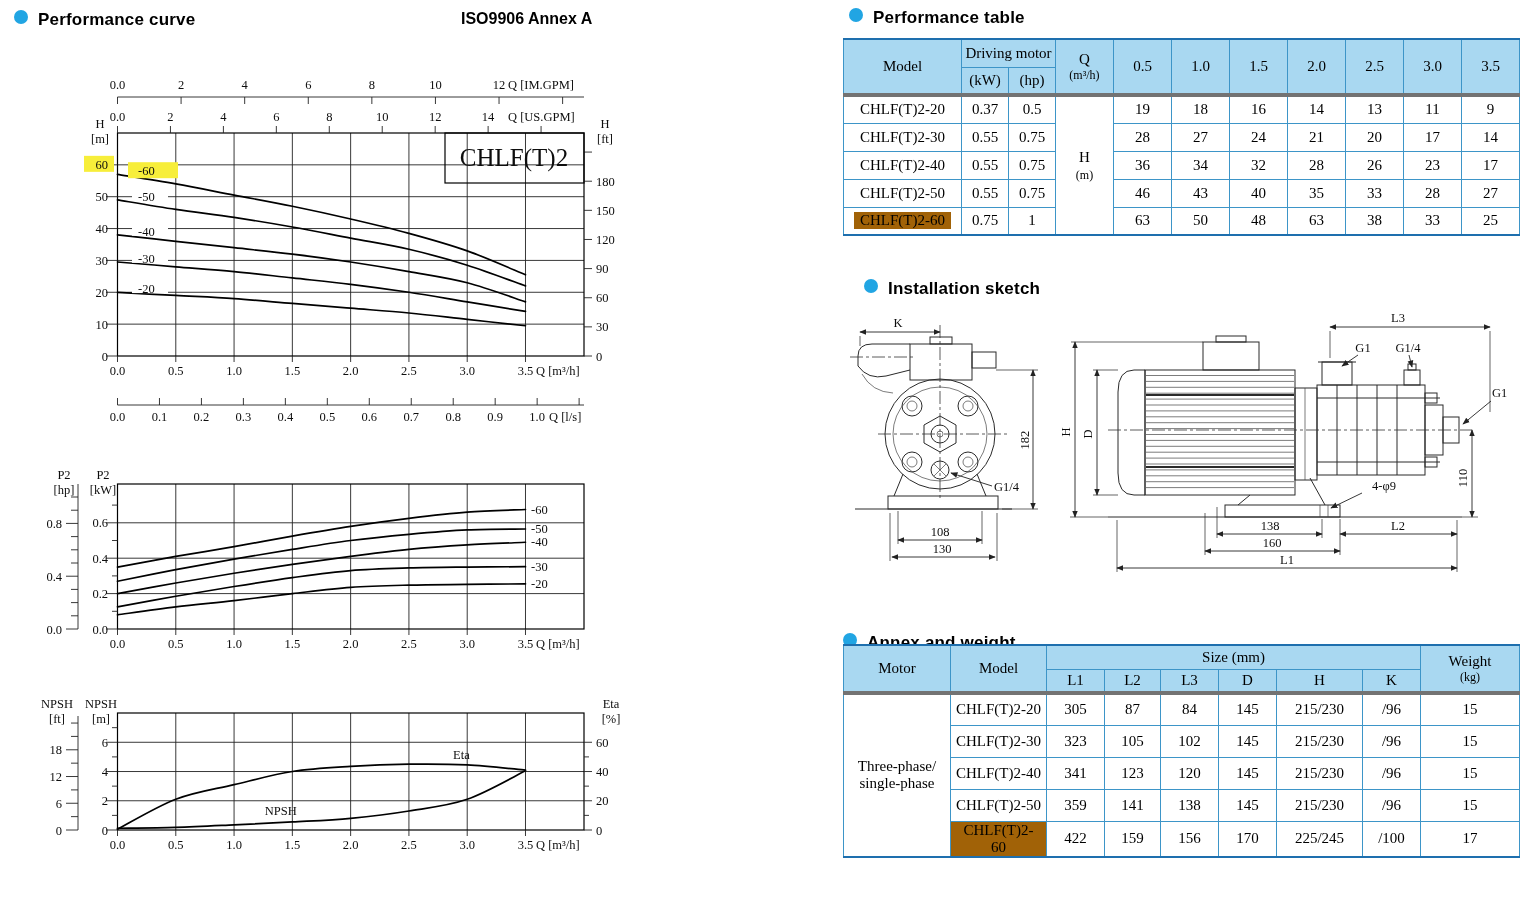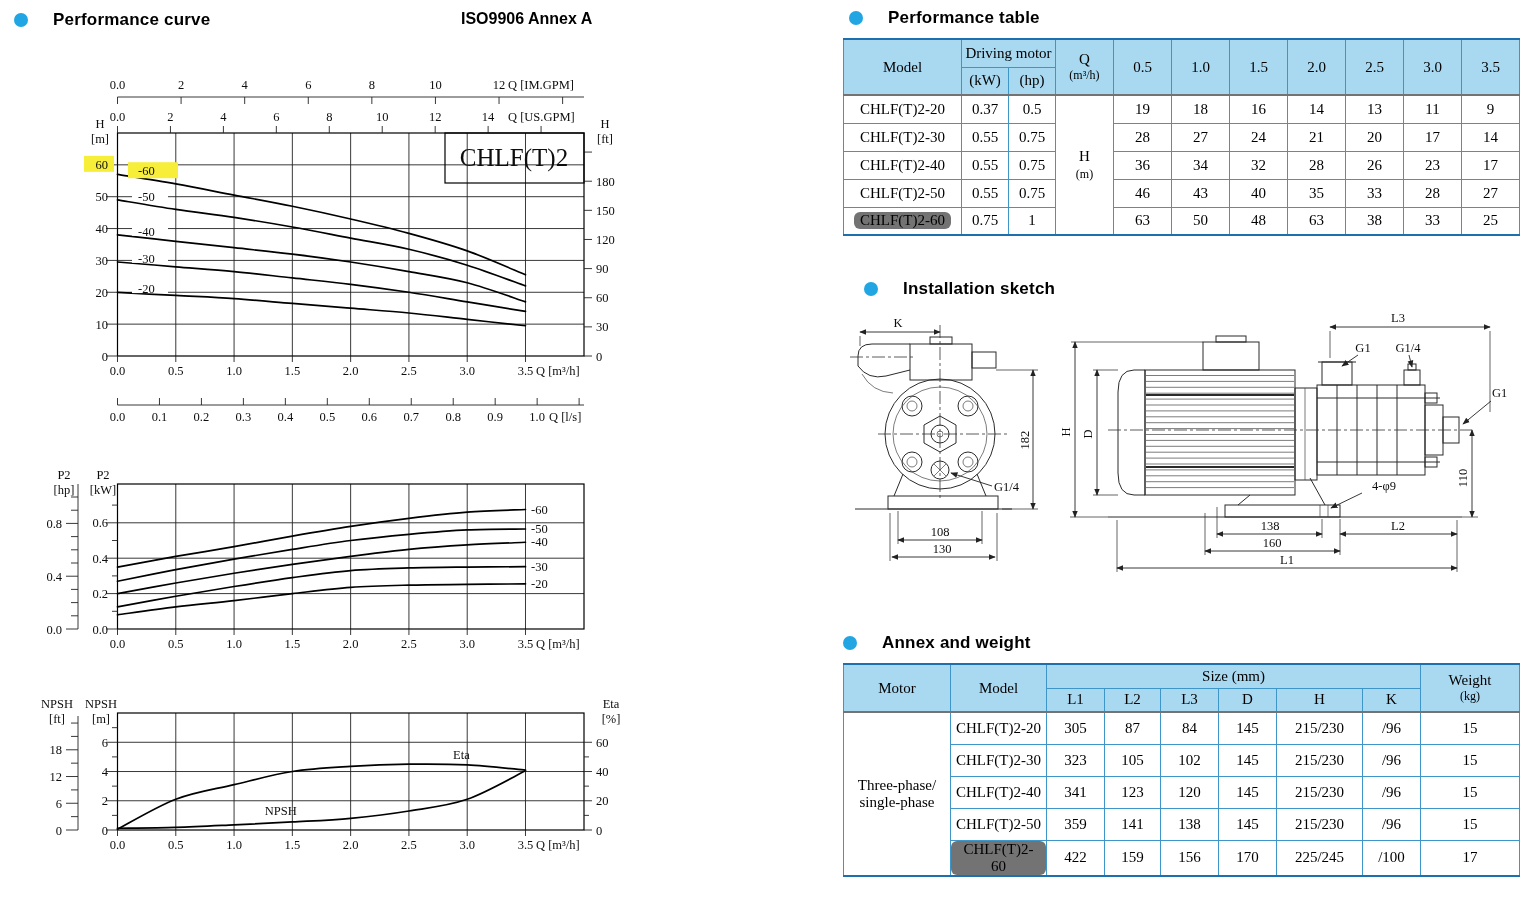--- a/index.html
+++ b/index.html
@@ -1,18 +1,18 @@
 <!DOCTYPE html>
 <html><head>
 <meta charset="utf-8">
 <style>
   html,body{margin:0;padding:0;background:#fff;}
   body{position:relative;width:1537px;height:901px;overflow:hidden;
        font-family:"Liberation Sans",sans-serif;color:#000;}
-  .sec-title{position:absolute;display:flex;align-items:center;gap:25px;
+  .sec-title{position:absolute;display:flex;align-items:flex-start;gap:10px;
              font:bold 17px "Liberation Sans",sans-serif;letter-spacing:.2px;}
   .bullet{width:14px;height:14px;border-radius:50%;background:#21a5e3;flex:0 0 auto;}
   .standard{position:absolute;font:bold 16px "Liberation Sans",sans-serif;margin-left:36px;}
   svg{position:absolute;}
   svg text{font-family:"Liberation Serif",serif;fill:#0d0d0d;}
   .t{font-size:12.5px;}
   .tt{font-size:25px;}
   .skt{font-size:12.5px;}
   .ax{stroke:#222;stroke-width:0.9;fill:none;}
   .bx{stroke:#000;stroke-width:1.2;fill:none;}
@@ -25,27 +25,27 @@
   .cl{stroke:#333;stroke-width:0.8;fill:none;stroke-dasharray:13 3 3 3;}
   .dim{stroke:#222;stroke-width:0.9;fill:none;marker-start:url(#arw);marker-end:url(#arw);}
   .ext{stroke:#222;stroke-width:0.7;fill:none;}
   .ldr{stroke:#222;stroke-width:0.9;fill:none;marker-end:url(#arw);}
   table{border-collapse:collapse;table-layout:fixed;
         font-family:"Liberation Serif",serif;font-size:15px;color:#000;
         border-top:2px solid #1e6fae;border-bottom:2px solid #1e6fae;}
   td,th{border:1px solid #3d95c8;text-align:center;vertical-align:middle;
         font-weight:normal;padding:0;overflow:hidden;}
   thead th{background:#a9d8f1;}
-  tbody tr:first-child td{border-top:2px solid #737373;}
+  tbody tr:first-child td{border-top:4px solid #737373;}
   .sub{font-size:12px;}
-  .hl{background:#737373;display:inline-block;padding:0 6px;border-radius:6px;}
+  .hl{background:#a16207;display:inline-block;padding:0 6px;border-radius:0;}
   #perf-table{position:absolute;left:843px;top:38px;width:676px;height:197px;}
   #perf-table thead tr{height:28px;}
   #perf-table tbody tr{height:28px;}
-  #size-table{position:absolute;left:843px;top:663px;width:676px;height:208px;padding-left:32px;}
+  #size-table{position:absolute;left:843px;top:644px;width:676px;height:208px;padding-left:32px;}
   #size-table thead tr{height:24px;}
   #size-table tbody tr{height:32px;}
 </style>
 </head>
 <body>
 
 <div class="sec-title" style="left:14px;top:10px">
   <span class="bullet"></span>
   <span>Performance curve</span>
 </div>

